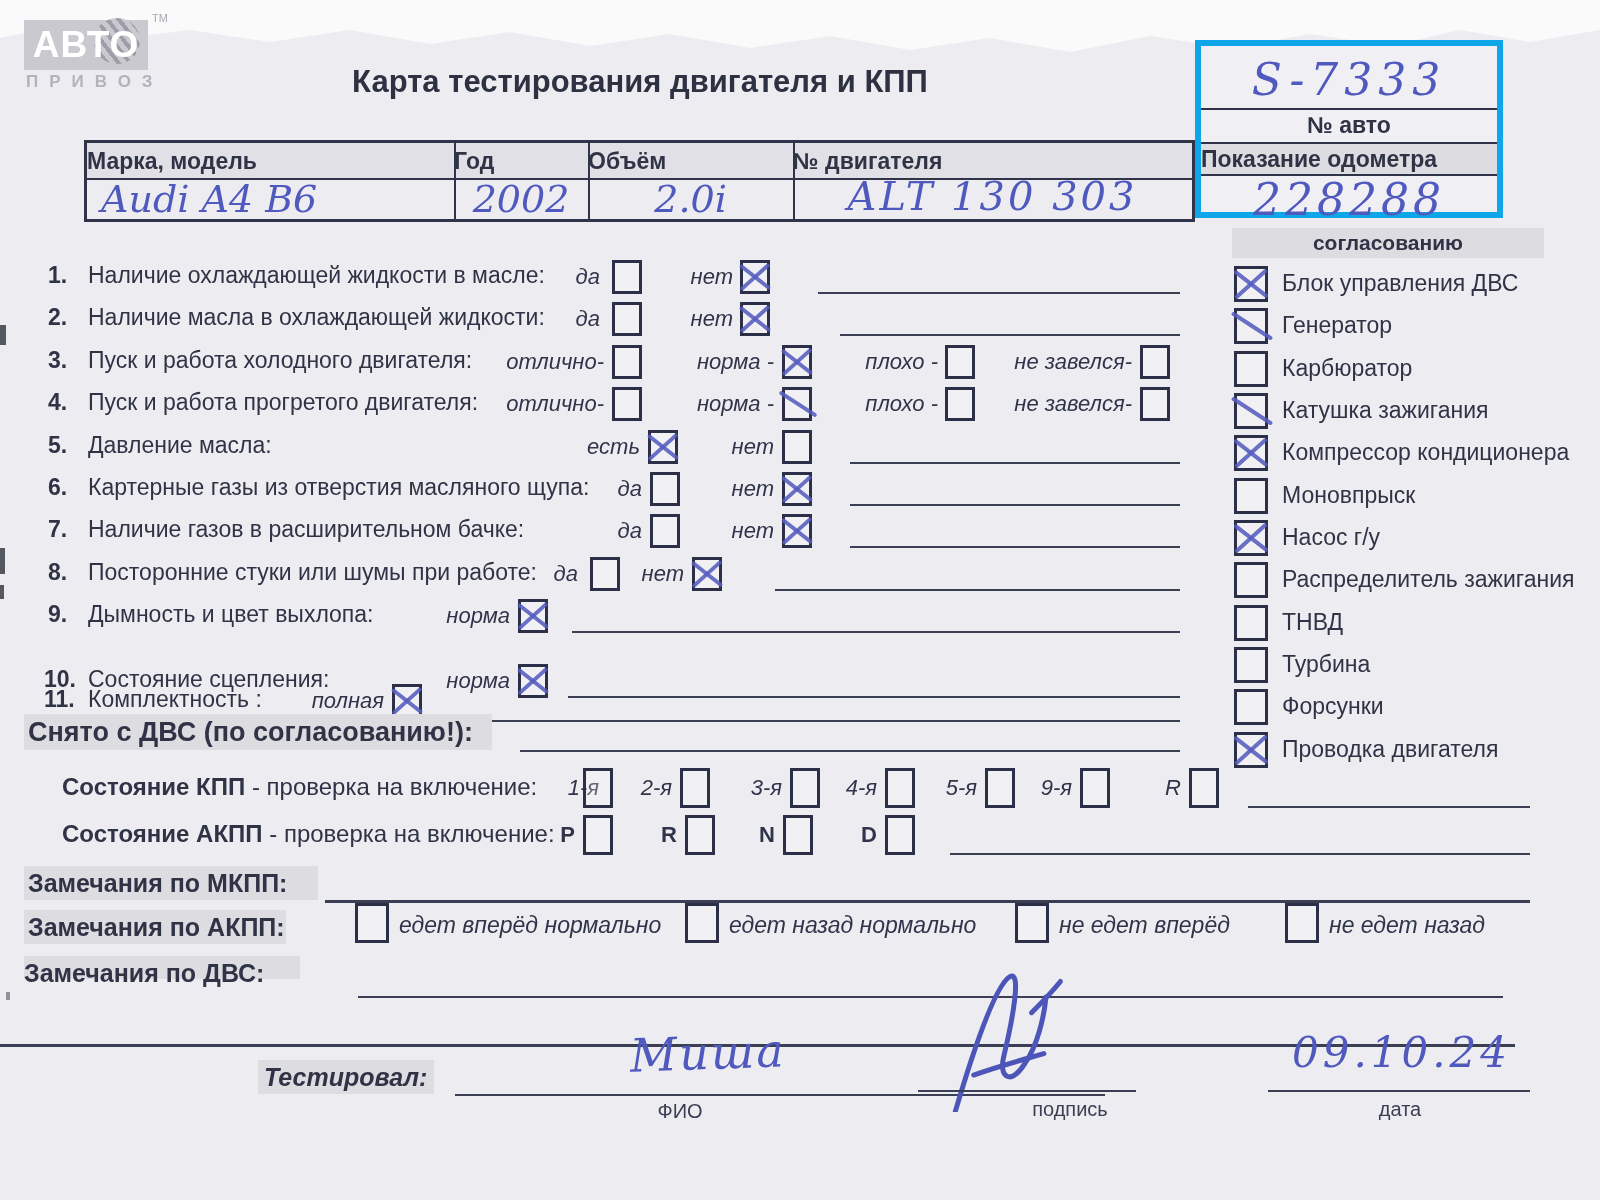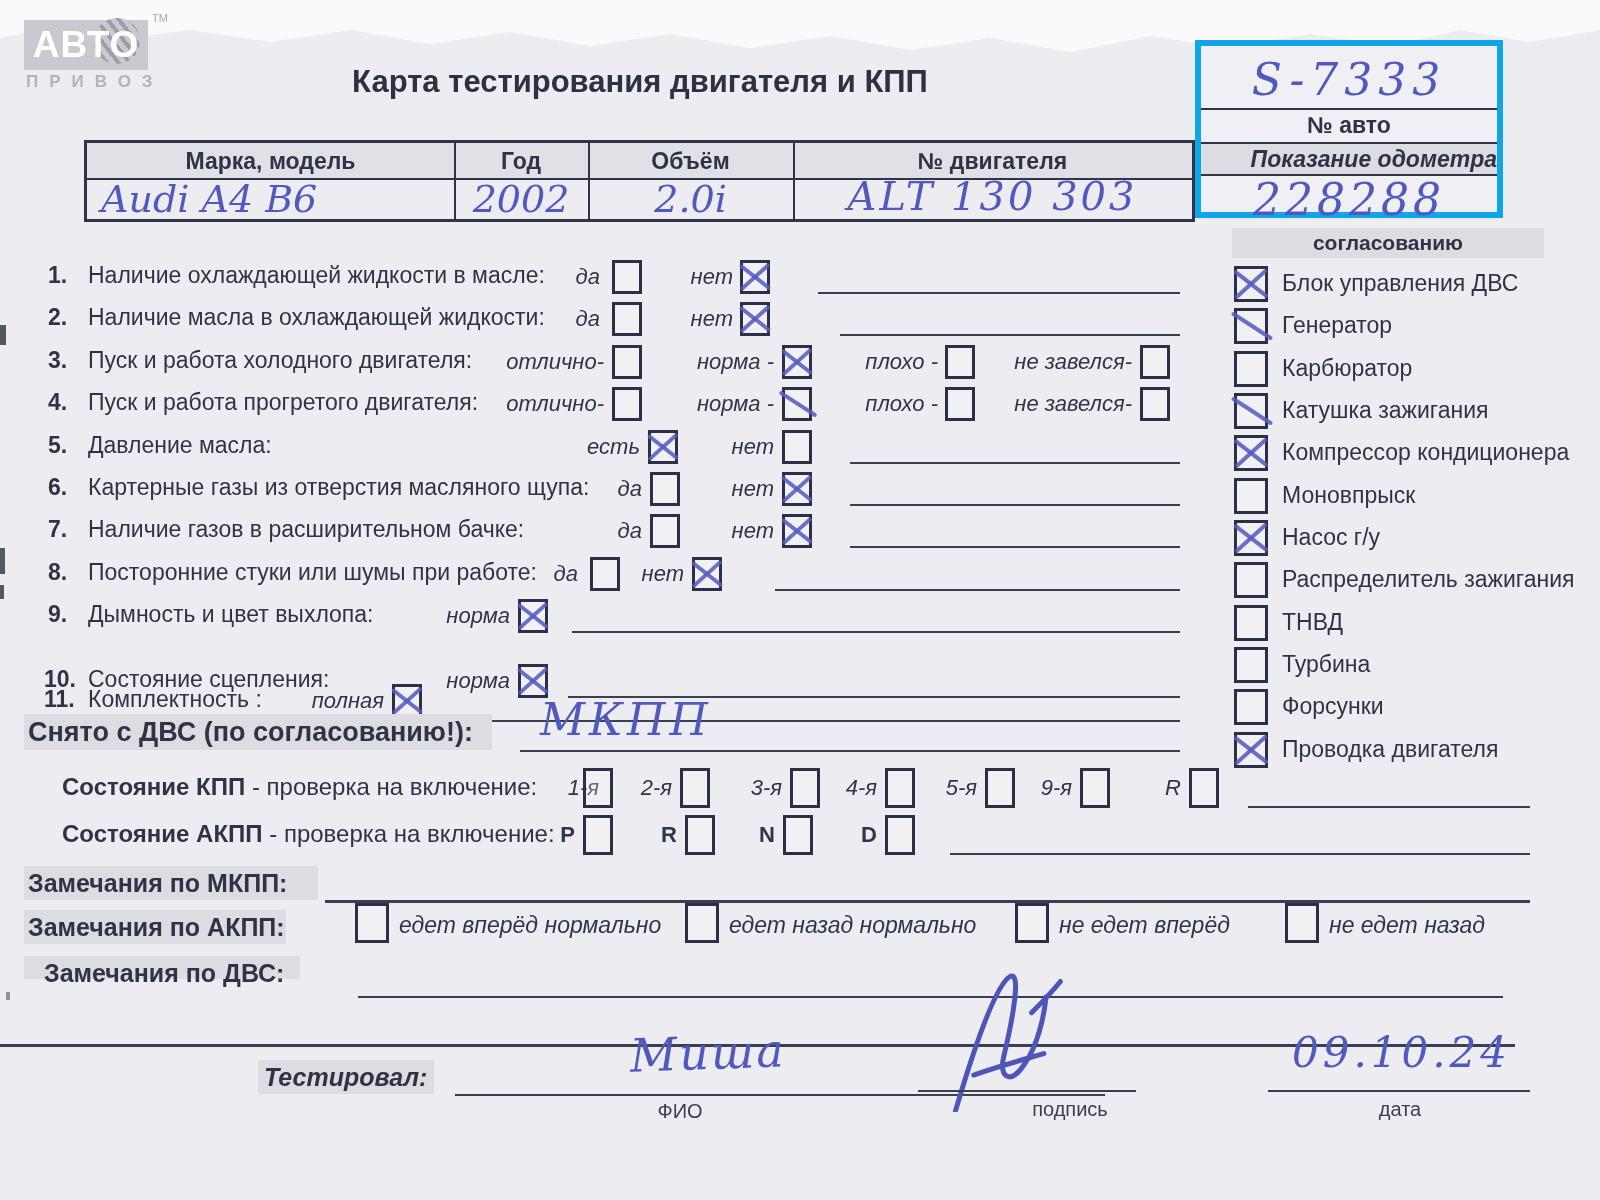--- a/index.html
+++ b/index.html
@@ -17,21 +17,21 @@
         background:#545cbe;opacity:.88;border-radius:3px;}
   .cb.checked::before{transform:rotate(38deg);}
   .cb.checked::after{transform:rotate(-42deg);}
   .cb.checked.slash::after{display:none;}
   .cb.checked.slash::before{transform:rotate(33deg);left:-9px;right:-11px;}
   .hand{font-family:"DejaVu Serif",serif;font-style:italic;color:#5059bd;white-space:nowrap;}
   .opt{position:absolute;text-align:right;font-style:italic;font-size:22px;color:#30344a;}
   .qnum{position:absolute;left:48px;font-weight:bold;font-size:23px;}
   .qlabel{position:absolute;left:88px;font-size:23px;}
   .kit-label{position:absolute;left:1282px;font-size:23px;}
-  .cell-h{position:absolute;text-align:center;font-weight:bold;font-size:23px;}
+  .cell-h{position:absolute;text-align:left;font-weight:bold;font-size:23px;}
   .caption{position:absolute;font-size:20px;color:#3a3f54;text-align:center;}
   .vline{position:absolute;border-left:2px solid #2f3448;}
   .speck{position:absolute;background:#55585f;}
   svg{display:block;}
 </style>
 </head>
 <body>
 
 <div id="page">
 
@@ -67,21 +67,21 @@
     <div class="abs hand" style="left:367px;top:34px;width:134px;text-align:center;font-size:38px;">2002</div>
     <div class="abs hand" style="left:501px;top:34px;width:205px;text-align:center;font-size:38px;">2.0i</div>
     <div class="abs hand" style="left:706px;top:30px;width:399px;text-align:center;font-size:40px;letter-spacing:3px;">ALT 130 303</div>
   </div>
 
   <div class="abs" style="left:1195px;top:40px;width:308px;height:178px;border:6px solid #0ea5e9;box-sizing:border-box;background:#f0f0f4;">
     <div class="abs hand" style="left:0;top:8px;width:100%;text-align:center;font-size:44px;letter-spacing:6px;">S-7333</div>
     <div class="abs" style="left:0;top:62px;width:100%;border-top:2px solid #2f3448;"></div>
     <div class="abs b" style="left:0;top:66px;width:100%;text-align:center;font-size:23px;">№ авто</div>
     <div class="abs" style="left:0;top:96px;width:100%;border-top:2px solid #2f3448;"></div>
-    <div class="abs strip b" style="left:0;top:98px;width:100%;height:30px;text-align:right;font-size:23px;line-height:30px;font-style:italic;">Показание одометра</div>
+    <div class="abs strip b" style="left:0;top:98px;width:100%;height:30px;text-align:left;font-size:23px;line-height:30px;">Показание одометра</div>
     <div class="abs" style="left:0;top:128px;width:100%;border-top:2px solid #2f3448;"></div>
     <div class="abs hand" style="left:0;top:128px;width:100%;text-align:center;font-size:44px;letter-spacing:4px;">228288</div>
   </div>
 
   <div class="abs strip b" style="left:1232px;top:228px;width:312px;height:30px;text-align:center;font-size:21px;line-height:30px;">согласованию</div>
 
   <div class="cb kit checked x" style="left:1234px;top:266px;"></div>
   <div class="kit-label" style="top:270px;">Блок управления ДВС</div>
   <div class="cb kit checked slash" style="left:1234px;top:308px;"></div>
   <div class="kit-label" style="top:312px;">Генератор</div>
@@ -210,21 +210,20 @@
 
   <div class="abs" style="left:0;top:686px;width:1200px;height:40px;">
     <span class="qnum" style="left:44px;">11.</span>
     <span class="qlabel">Комплектность :</span>
     <span class="opt" style="left:300px;width:84px;top:2px;">полная</span>
     <div class="cb checked x" style="left:392px;top:-2px;"></div>
     <div class="line" style="left:458px;top:34px;width:722px;"></div>
   </div>
 
   <div class="abs strip b" style="left:24px;top:714px;width:468px;height:36px;font-size:27px;line-height:36px;padding-left:4px;box-sizing:border-box;">Снято с ДВС (по согласованию!):</div>
-  <div class="abs hand" style="left:540px;top:694px;font-size:44px;letter-spacing:4px;">МКПП</div>
   <div class="line" style="left:520px;top:750px;width:660px;"></div>
 
   <div class="abs" style="left:0;top:773px;width:1600px;height:46px;">
     <span class="abs" style="left:62px;top:0;font-size:24px;"><span class="b">Состояние КПП</span><span> - проверка на включение:</span></span>
     <span class="opt" style="left:554px;width:45px;top:2px;">1-я</span>
     <div class="cb tall" style="left:583px;top:-5px;"></div>
     <span class="opt" style="left:627px;width:45px;top:2px;">2-я</span>
     <div class="cb tall" style="left:680px;top:-5px;"></div>
     <span class="opt" style="left:737px;width:45px;top:2px;">3-я</span>
     <div class="cb tall" style="left:790px;top:-5px;"></div>
@@ -258,21 +257,21 @@
   <div class="abs strip b" style="left:24px;top:910px;width:262px;height:34px;font-size:25px;line-height:34px;padding-left:4px;box-sizing:border-box;">Замечания по АКПП:</div>
   <div class="cb tall" style="left:355px;top:903px;width:34px;"></div>
   <span class="opt" style="left:399px;top:912px;width:280px;text-align:left;font-size:23px;">едет вперёд нормально</span>
   <div class="cb tall" style="left:685px;top:903px;width:34px;"></div>
   <span class="opt" style="left:729px;top:912px;width:280px;text-align:left;font-size:23px;">едет назад нормально</span>
   <div class="cb tall" style="left:1015px;top:903px;width:34px;"></div>
   <span class="opt" style="left:1059px;top:912px;width:220px;text-align:left;font-size:23px;">не едет вперёд</span>
   <div class="cb tall" style="left:1285px;top:903px;width:34px;"></div>
   <span class="opt" style="left:1329px;top:912px;width:200px;text-align:left;font-size:23px;">не едет назад</span>
 
-  <div class="abs strip b" style="left:24px;top:956px;width:276px;height:23px;font-size:25px;line-height:34px;padding-left:20px;box-sizing:border-box;">Замечания по ДВС:</div>
+  <div class="abs strip b" style="left:24px;top:956px;width:276px;height:23px;font-size:25px;line-height:34px;padding-left:0;box-sizing:border-box;">Замечания по ДВС:</div>
   <div class="line" style="left:358px;top:996px;width:1145px;"></div>
 
   <div class="line" style="left:0;top:1044px;width:1515px;border-bottom-width:3px;"></div>
 
   <div class="abs strip b i" style="left:258px;top:1060px;width:176px;height:34px;font-size:25px;line-height:34px;padding-left:6px;box-sizing:border-box;">Тестировал:</div>
 
   <div class="abs hand" style="left:630px;top:1026px;font-size:46px;letter-spacing:2px;transform:rotate(-2deg);">Миша</div>
   <div class="line" style="left:455px;top:1094px;width:650px;"></div>
   <div class="caption" style="left:630px;top:1100px;width:100px;">ФИО</div>
 

